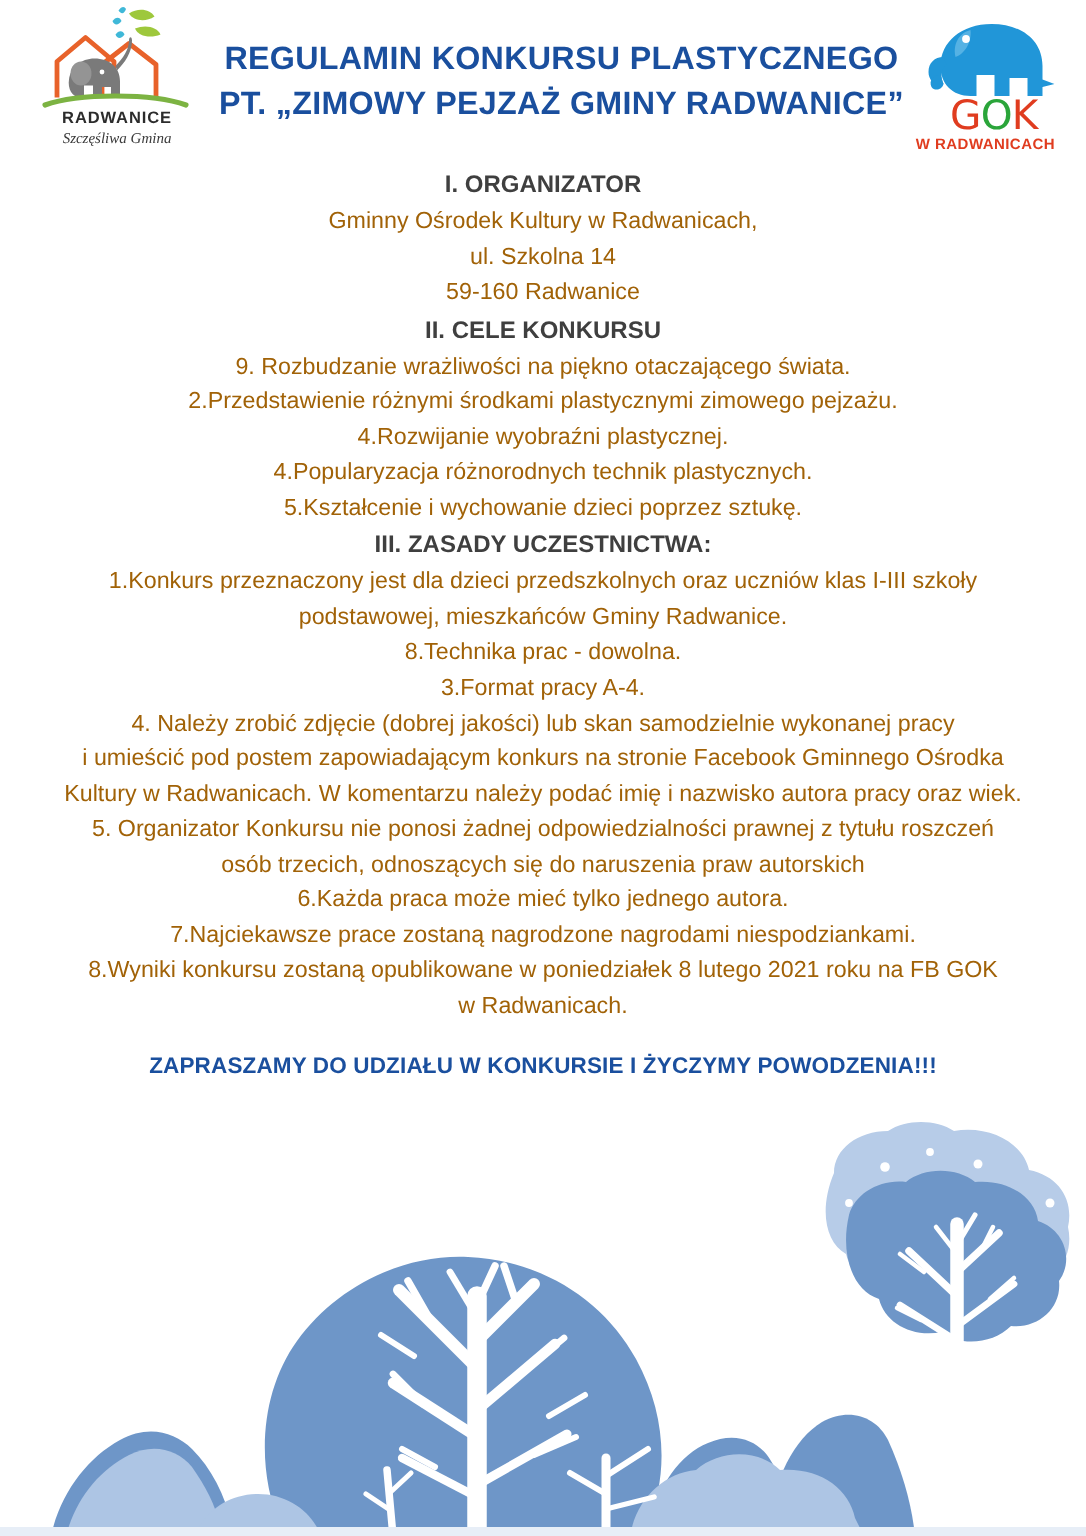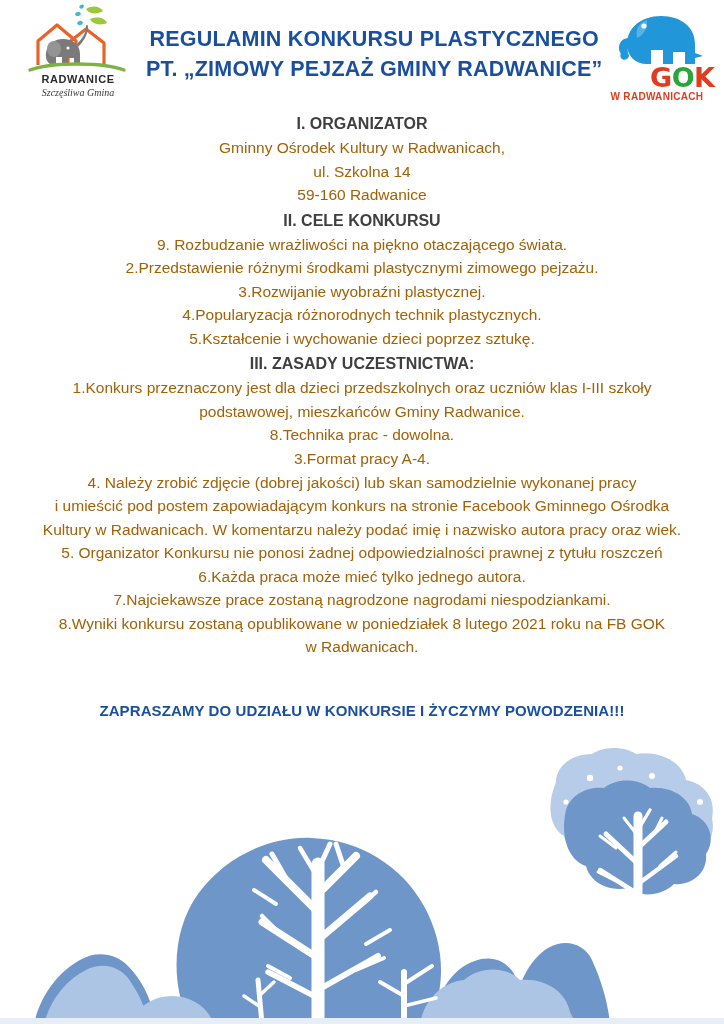--- a/index.html
+++ b/index.html
@@ -92,23 +92,23 @@
     top: 2px;
     left: 6px;
     width: 92px;
     height: 62px;
   }
   .logo-right .gok {
     position: absolute;
     top: 60px;
     left: 0;
     width: 104px;
-    text-align: right;
+    text-align: center;
     font-size: 27px;
-    font-weight: bold;
+    font-weight: normal;
     line-height: 1;
     letter-spacing: -0.5px;
     font-family: "DejaVu Sans", sans-serif;
   }
   .logo-right .gok .g { color: #e03c1f; }
   .logo-right .gok .o { color: #2aa53a; }
   .logo-right .gok .k { color: #e03c1f; }
   .logo-right .sub {
     position: absolute;
     top: 87px;
@@ -224,35 +224,36 @@
       <div class="sec-head">I. ORGANIZATOR</div>
       <div class="para">Gminny Ośrodek Kultury w Radwanicach,</div>
       <div class="para">ul. Szkolna 14</div>
       <div class="para">59-160 Radwanice</div>
     </div>
 
     <div>
       <div class="sec-head">II. CELE KONKURSU</div>
       <div class="para">9. Rozbudzanie wrażliwości na piękno otaczającego świata.</div>
       <div class="para">2.Przedstawienie różnymi środkami plastycznymi zimowego pejzażu.</div>
-      <div class="para">3.Rozwijanie wyobraźni plastycznej.</div>
+      <div class="para">4.Rozwijanie wyobraźni plastycznej.</div>
       <div class="para">4.Popularyzacja różnorodnych technik plastycznych.</div>
       <div class="para">5.Kształcenie i wychowanie dzieci poprzez sztukę.</div>
     </div>
 
     <div>
       <div class="sec-head">III.  ZASADY UCZESTNICTWA:</div>
       <div class="para tight">1.Konkurs przeznaczony jest dla dzieci przedszkolnych oraz uczniów klas I-III szkoły</div>
       <div class="para">podstawowej, mieszkańców Gminy Radwanice.</div>
       <div class="para">8.Technika prac - dowolna.</div>
       <div class="para">3.Format pracy A-4.</div>
       <div class="para">4. Należy zrobić zdjęcie (dobrej jakości) lub skan samodzielnie wykonanej pracy</div>
       <div class="para tight">i umieścić pod postem zapowiadającym konkurs na stronie Facebook Gminnego Ośrodka</div>
       <div class="para tight">Kultury w Radwanicach. W komentarzu należy podać imię i nazwisko autora pracy oraz wiek.</div>
       <div class="para tight">5. Organizator Konkursu nie ponosi żadnej odpowiedzialności prawnej z tytułu roszczeń</div>
+      <div class="para">osób trzecich, odnoszących się do naruszenia praw autorskich</div>
       <div class="para">6.Każda praca może mieć tylko jednego autora.</div>
       <div class="para">7.Najciekawsze prace zostaną nagrodzone nagrodami niespodziankami.</div>
       <div class="para tight">8.Wyniki konkursu zostaną opublikowane w poniedziałek 8 lutego 2021 roku na FB GOK</div>
       <div class="para">w Radwanicach.</div>
     </div>
   </div>
 
   <div class="cta">ZAPRASZAMY DO UDZIAŁU W KONKURSIE I ŻYCZYMY POWODZENIA!!!</div>
 
   <div class="illustration">

